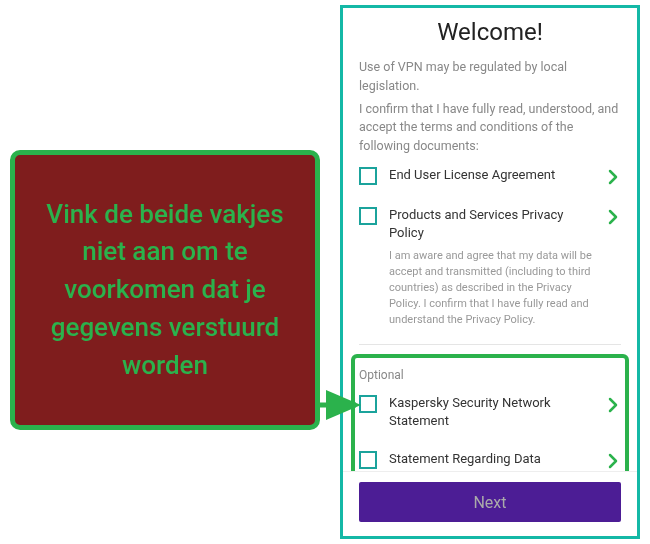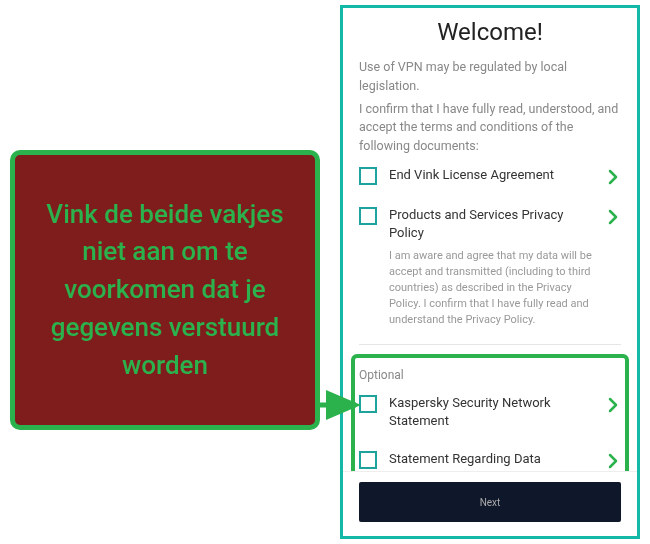--- a/index.html
+++ b/index.html
@@ -120,23 +120,23 @@
       margin: 9px -8px;
       padding: 2px 4px 6px 4px;
     }
     .footer {
       padding: 10px 16px 14px 16px;
       border-top: 1px solid #eee;
     }
     .next-btn {
       width: 100%;
       height: 40px;
-      background: #0f172a;
+      background: #4c1d95;
       color: #aaa;
-      font-size: 10px;
+      font-size: 16px;
       display: flex;
       align-items: center;
       justify-content: center;
       border-radius: 2px;
     }
   </style>
 </head>
 <body>
 
 <div class="callout">
@@ -154,21 +154,21 @@
 
 <div class="phone">
   <div class="phone-content">
     <div class="title">Welcome!</div>
     <div class="intro1">Use of VPN may be regulated by local legislation.</div>
     <div class="intro2">I confirm that I have fully read, understood, and accept the terms and conditions of the following documents:</div>
 
     <div class="doc-item">
       <div class="checkbox"></div>
       <div class="doc-body">
-        <div class="doc-label">End Vink License Agreement</div>
+        <div class="doc-label">End User License Agreement</div>
       </div>
       <svg class="chevron" width="14" height="18">
         <path d="M3,3 L9,9 L3,15" stroke="#2bb24c" stroke-width="2.5" fill="none" stroke-linecap="round" stroke-linejoin="round"></path>
       </svg>
     </div>
 
     <div class="doc-item">
       <div class="checkbox"></div>
       <div class="doc-body">
         <div class="doc-label">Products and Services Privacy Policy</div>

